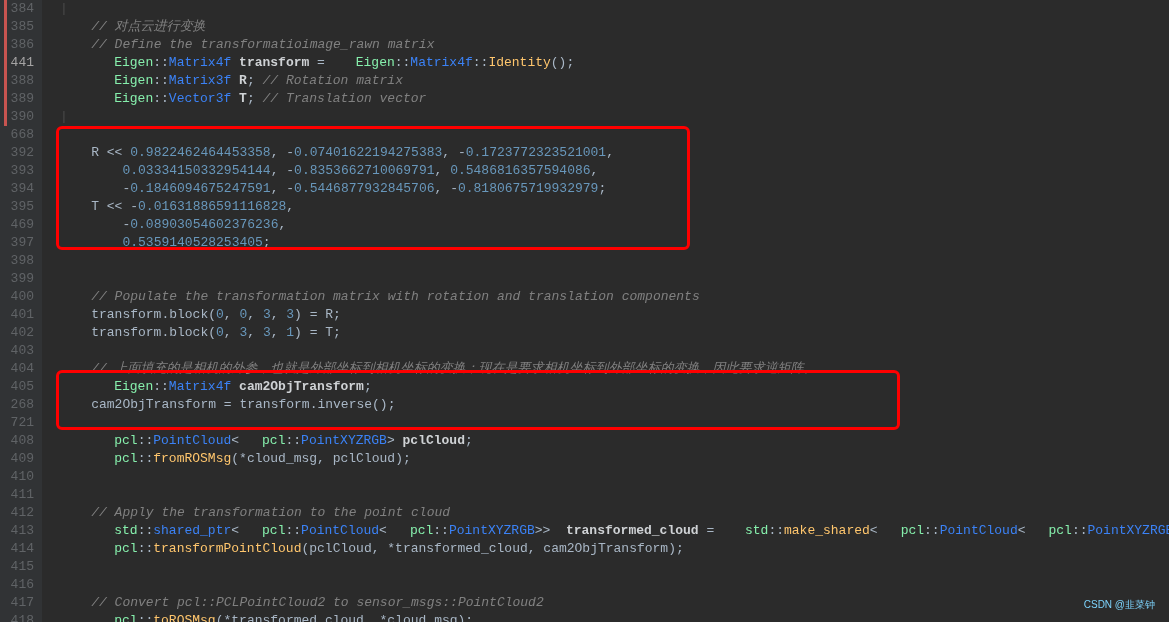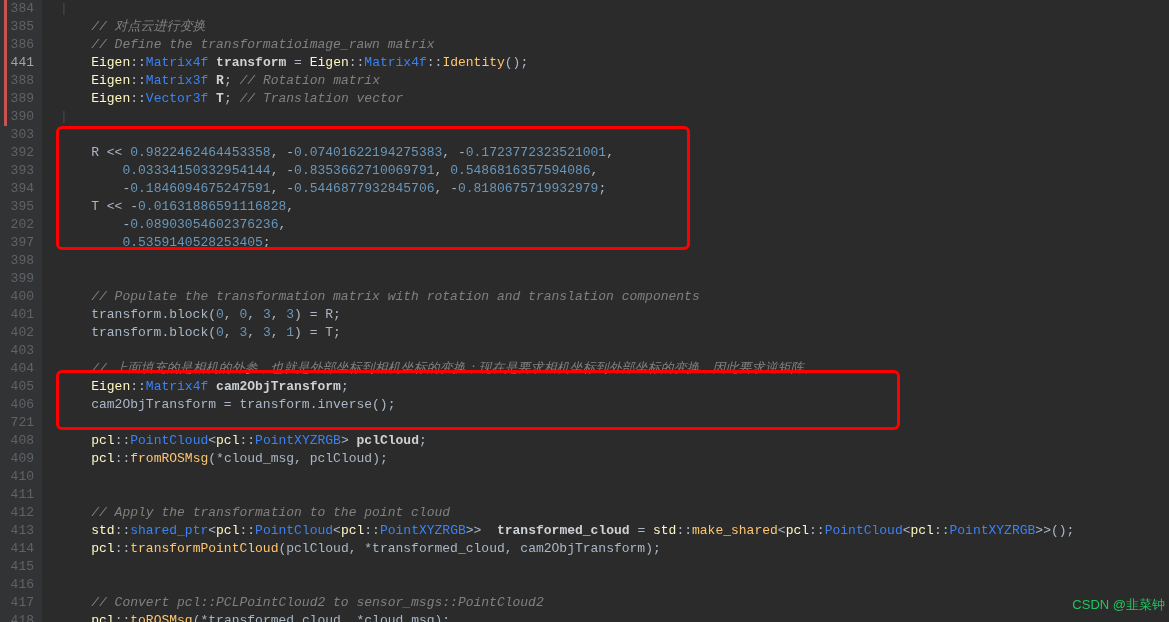--- a/index.html
+++ b/index.html
@@ -45,74 +45,74 @@
     .code-area {
       flex: 1;
       padding-left: 18px;
       position: relative;
     }
     .code-line {
       height: 18px;
       white-space: pre;
     }
     .comment { color: #808080; }
-    .type { color: #fef9c3; font-style: normal; }
+    .type { color: #86efac; font-style: normal; margin-left: 23px; }
     .class { color: #3b82f6; font-style: normal; }
     .number { color: #6897bb; font-style: normal; }
     .ident { color: #a9b7c6; font-style: normal; }
     .func { color: #ffc66d; font-style: normal; }
     .op { color: #a9b7c6; font-style: normal; }
     .bold-ident { color: #cfd2d5; font-weight: bold; font-style: normal; }
     .redbox {
       border: 3px solid #ff0000;
       border-radius: 6px;
       position: absolute;
       pointer-events: none;
     }
     .watermark {
       position: fixed;
       bottom: 8px;
-      right: 4px;
-      color: #22c55e;
-      font-size: 13px;
+      right: 14px;
+      color: #7dd3fc;
+      font-size: 10px;
       font-family: Arial, sans-serif;
       font-style: normal;
     }
     .indent-guide {
       color: #4a4a4a;
       font-style: normal;
     }
   </style>
 </head>
 <body>
 
 <div class="gutter" id="gutter">
     <div class="gutter-line modified">384</div>
     <div class="gutter-line modified">385</div>
     <div class="gutter-line modified">386</div>
     <div class="gutter-line modified current">441</div>
     <div class="gutter-line modified">388</div>
     <div class="gutter-line modified">389</div>
     <div class="gutter-line modified">390</div>
-    <div class="gutter-line">303</div>
+    <div class="gutter-line">668</div>
     <div class="gutter-line">392</div>
     <div class="gutter-line">393</div>
     <div class="gutter-line">394</div>
     <div class="gutter-line">395</div>
-    <div class="gutter-line">202</div>
+    <div class="gutter-line">469</div>
     <div class="gutter-line">397</div>
     <div class="gutter-line">398</div>
     <div class="gutter-line">399</div>
     <div class="gutter-line">400</div>
     <div class="gutter-line">401</div>
     <div class="gutter-line">402</div>
     <div class="gutter-line">403</div>
     <div class="gutter-line">404</div>
     <div class="gutter-line">405</div>
-    <div class="gutter-line">406</div>
+    <div class="gutter-line">268</div>
     <div class="gutter-line">721</div>
     <div class="gutter-line">408</div>
     <div class="gutter-line">409</div>
     <div class="gutter-line">410</div>
     <div class="gutter-line">411</div>
     <div class="gutter-line">412</div>
     <div class="gutter-line">413</div>
     <div class="gutter-line">414</div>
     <div class="gutter-line">415</div>
     <div class="gutter-line">416</div>

